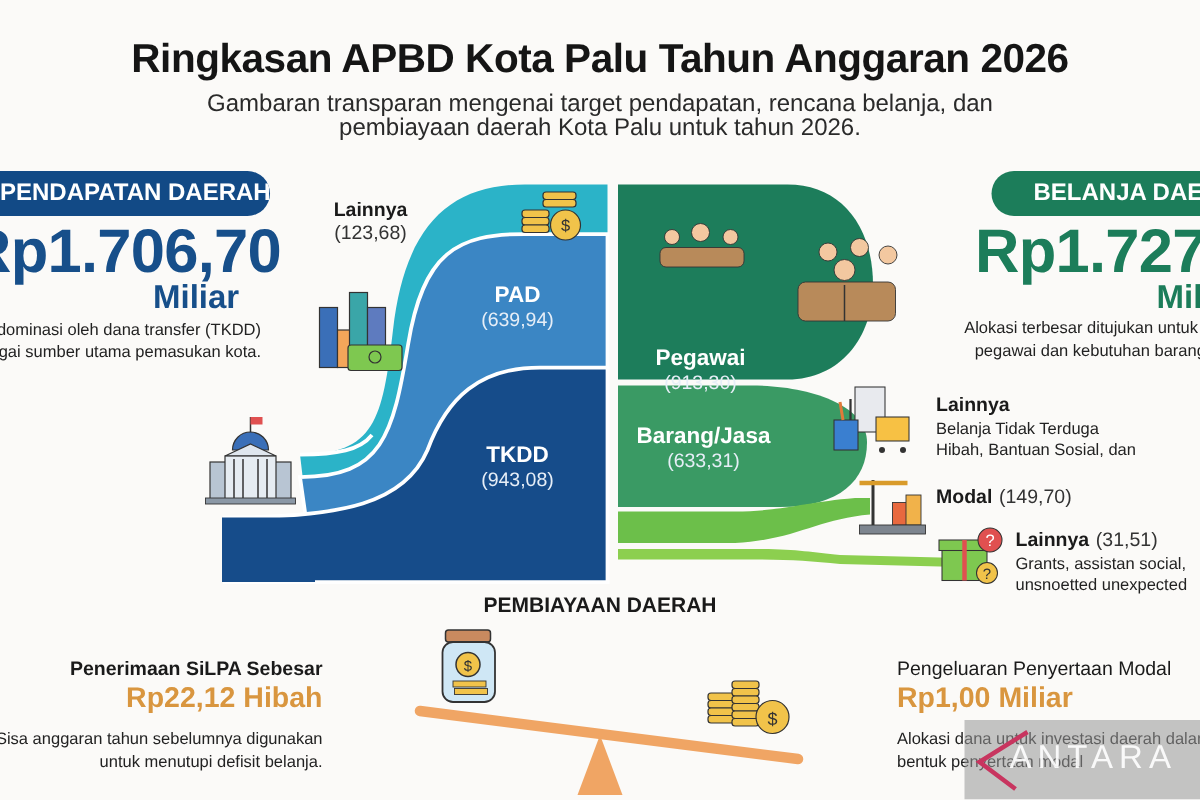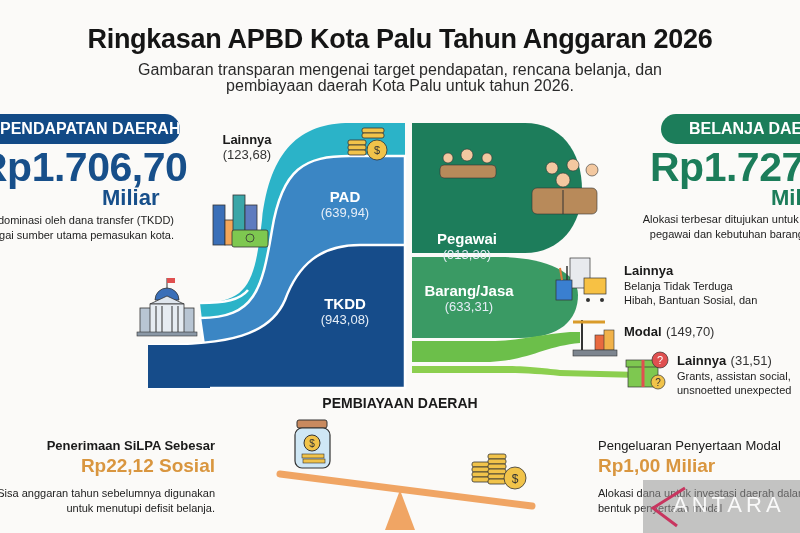--- a/index.html
+++ b/index.html
@@ -237,21 +237,21 @@
 <div class="ext-label" style="left:677px; top:351px;">
   <span class="name">Lainnya</span>
   <span class="val">(31,51)</span>
   <span class="sub">Grants, assistan social,</span>
   <span class="sub">unsnoetted unexpected</span>
 </div>
 
 <div class="section-title">PEMBIAYAAN DAERAH</div>
 
 <div class="silpa-h">Penerimaan SiLPA Sebesar</div>
-<div class="silpa-v">Rp22,12 Sosial</div>
+<div class="silpa-v">Rp22,12 Hibah</div>
 <div class="silpa-d">
   <div>Sisa anggaran tahun sebelumnya digunakan</div>
   <div>untuk menutupi defisit belanja.</div>
 </div>
 
 <div class="peng-h">Pengeluaran Penyertaan Modal</div>
 <div class="peng-v">Rp1,00 Miliar</div>
 <div class="peng-d">
   <div>Alokasi dana untuk investasi daerah dalam</div>
   <div>bentuk penyertaan modal</div>

